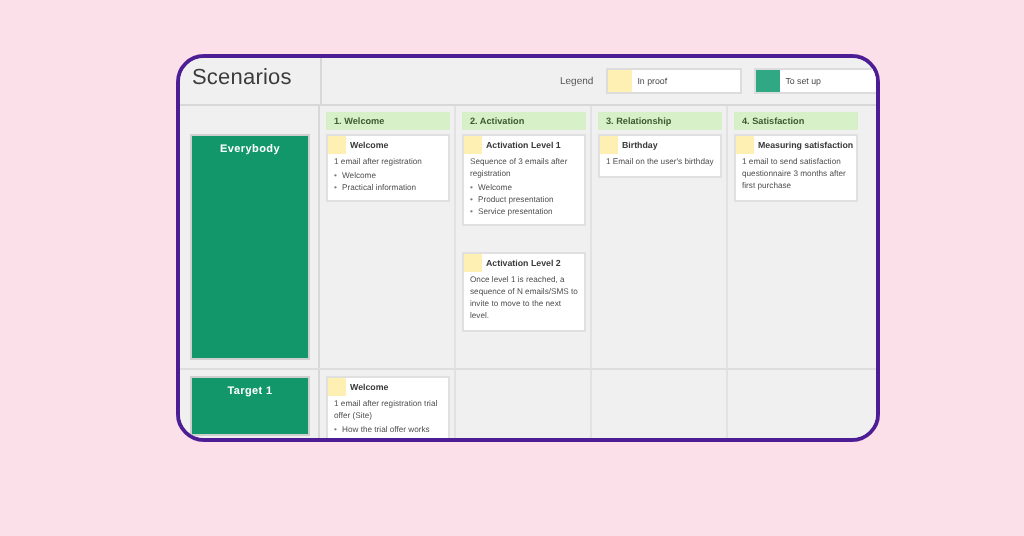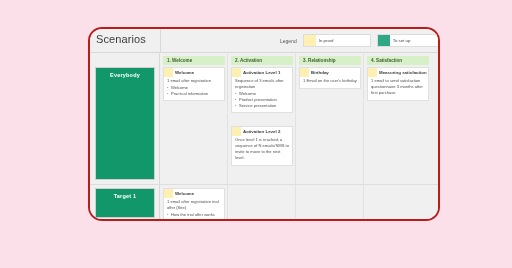--- a/index.html
+++ b/index.html
@@ -22,21 +22,21 @@
     background: #fbe0ea;
   }
 
   
   .frame {
     position: absolute;
     left: 88px;
     top: 27px;
     width: 352px;
     height: 194px;
-    border: 2px solid #b91c1c;
+    border: 2px solid #4c1d95;
     border-radius: 14px;
     background: #f0f0f0;
     overflow: hidden;
     box-sizing: border-box;
   }
 
   
   .board-header {
     position: absolute;
     left: 0; top: 0;

